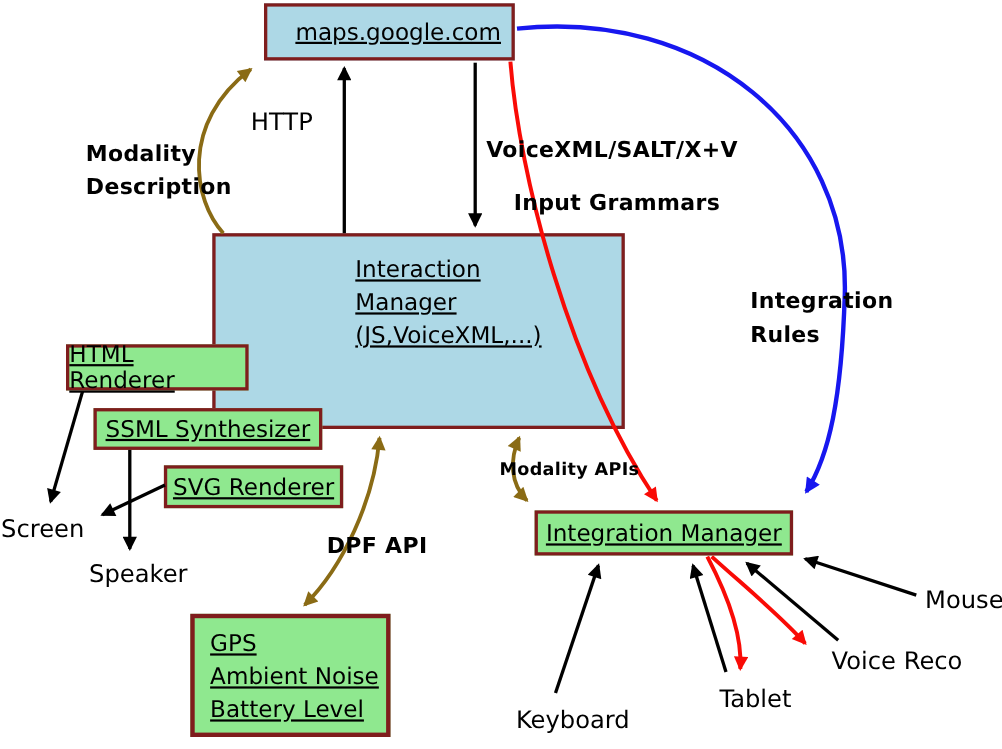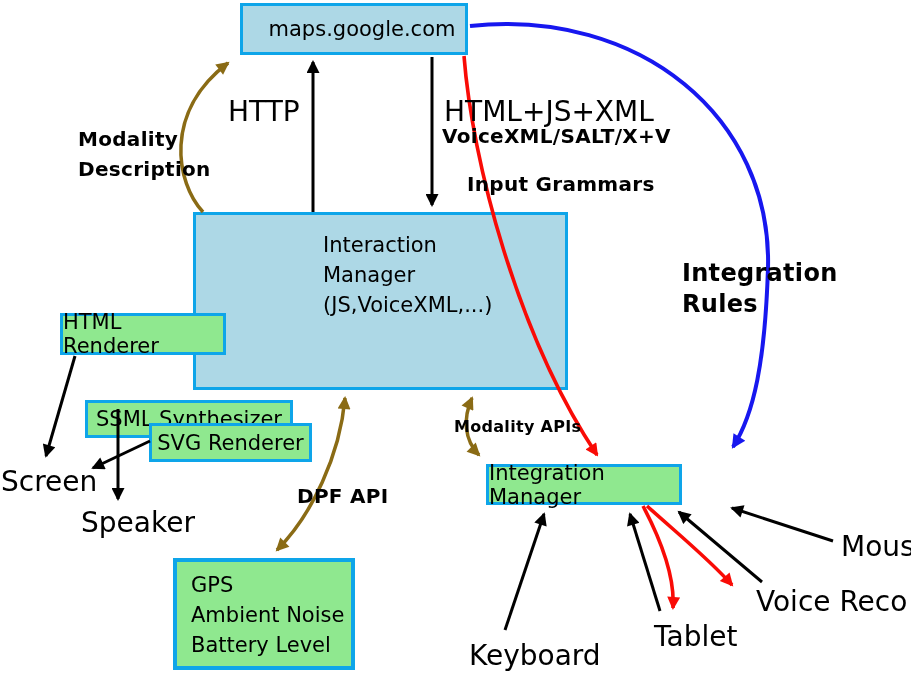--- a/index.html
+++ b/index.html
@@ -5,37 +5,37 @@
   html,body{margin:0;padding:0;background:#fff;}
   .canvas{
     position:relative;
     width:911px;height:681px;
     background:#fff;
     font-family:"DejaVu Sans","Liberation Sans",sans-serif;
     color:#000;
     overflow:hidden;
   }
   .arrow-layer{position:absolute;left:0;top:0;width:911px;height:681px;z-index:3;pointer-events:none;}
-  .box{position:absolute;box-sizing:border-box;border:3px solid #0ea5e9;}
+  .box{position:absolute;box-sizing:border-box;border:3px solid #7f1d1d;text-decoration:underline;}
   .box-blue{background:var(--box-blue);}
   .box-green{background:var(--box-green);}
   .box-center{display:flex;align-items:center;justify-content:center;font-size:21px;}
   .z1{z-index:1;} .z2{z-index:2;}
-  .lbl{position:absolute;z-index:4;font-size:28px;line-height:25px;white-space:nowrap;}
+  .lbl{position:absolute;z-index:4;font-size:22px;line-height:25px;white-space:nowrap;}
   .lbl-bold{font-weight:bold;letter-spacing:0.3px;}
   .lh30{line-height:30px;}
   .lh31{line-height:31px;}
   
   #maps-box{left:240px;top:3px;width:228px;height:52px;padding-left:16px;}
   #interaction-manager-box{left:193px;top:212px;width:375px;height:178px;font-size:21px;line-height:30px;padding:15px 0 0 127px;}
   #html-renderer-box{left:60px;top:313px;width:166px;height:42px;}
-  #ssml-synthesizer-box{left:85px;top:371px;width:208px;height:38px;margin-top:29px;}
+  #ssml-synthesizer-box{left:85px;top:371px;width:208px;height:38px;}
   #svg-renderer-box{left:149px;top:423px;width:163px;height:39px;}
   #gps-box{left:173px;top:558px;width:182px;height:112px;border-width:4px;font-size:21px;line-height:30px;padding:8px 0 0 14px;}
-  #integration-manager-box{left:486px;top:464px;width:196px;height:41px;}
+  #integration-manager-box{left:486px;top:464px;width:235px;height:41px;}
   
   .st-black{stroke:var(--arrow-black);} .fl-black{fill:var(--arrow-black);}
   .st-red{stroke:var(--arrow-red);}     .fl-red{fill:var(--arrow-red);}
   .st-blue{stroke:var(--arrow-blue);}   .fl-blue{fill:var(--arrow-blue);}
   .st-brown{stroke:var(--arrow-brown);} .fl-brown{fill:var(--arrow-brown);}
   .arrow{fill:none;}
 </style>
 </head>
 <body>
 
@@ -100,30 +100,29 @@
     <path class="arrow st-brown" stroke-width="3.5" marker-start="url(#ah-brown)" marker-end="url(#ah-brown)" d="M472,398 C463,418 464,440 479,455"></path>
 
     <path class="arrow st-red" stroke-width="3.6" marker-end="url(#ah-red)" d="M464,56 C472,160 517,335 597,455"></path>
     <path class="arrow st-red" stroke-width="3.6" marker-end="url(#ah-red)" d="M643,506 C662,542 675,577 673,608"></path>
     <path class="arrow st-red" stroke-width="3.6" marker-end="url(#ah-red)" d="M647,506 C678,534 710,560 732,585"></path>
 
     <path class="arrow st-blue" stroke-width="4" marker-end="url(#ah-blue)" d="M470,26 C640,8 772,118 768,268 C765,362 754,414 733,447"></path>
   </svg>
 
   <div class="lbl" style="left:228px;top:99px;">HTTP</div>
-  <div class="lbl" style="left:444px;top:99px;">HTML+JS+XML</div>
   <div class="lbl lbl-bold" style="left:442px;top:124px;font-size:20px;">VoiceXML/SALT/X+V</div>
   <div class="lbl lbl-bold" style="left:467px;top:172px;font-size:20px;">Input Grammars</div>
 
   <div class="lbl lbl-bold lh30" style="left:78px;top:124px;font-size:20px;">
     <div>Modality</div>
     <div>Description</div>
   </div>
 
-  <div class="lbl lbl-bold lh31" style="left:682px;top:258px;font-size:24px;">
+  <div class="lbl lbl-bold lh31" style="left:682px;top:258px;font-size:20px;">
     <div>Integration</div>
     <div>Rules</div>
   </div>
 
   <div class="lbl lbl-bold" style="left:454px;top:414px;font-size:16px;">Modality APIs</div>
   <div class="lbl lbl-bold" style="left:297px;top:484px;font-size:20px;">DPF API</div>
 
   <div class="lbl" style="left:1px;top:469px;">Screen</div>
   <div class="lbl" style="left:81px;top:510px;">Speaker</div>
   <div class="lbl" style="left:469px;top:643px;">Keyboard</div>

